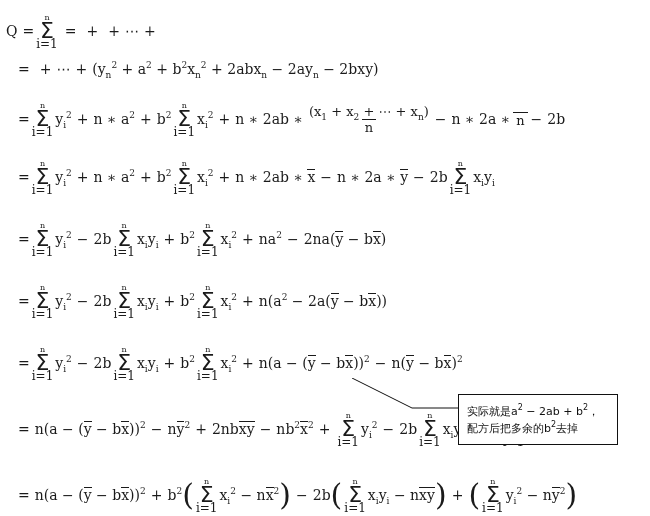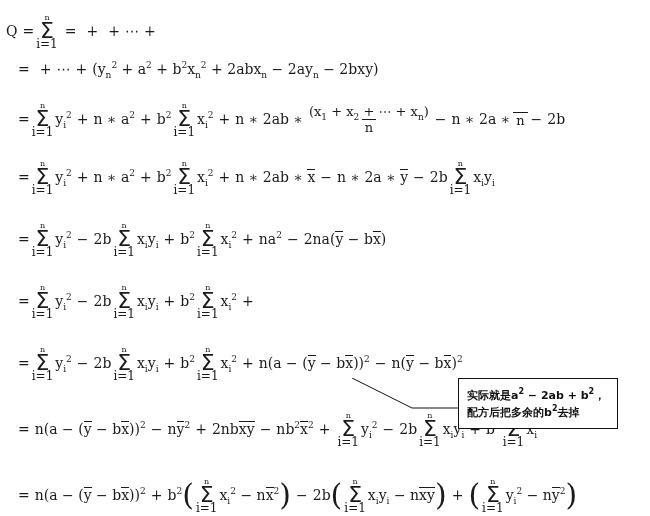--- a/index.html
+++ b/index.html
@@ -93,31 +93,30 @@
     display: inline-block;
     border-top: 1px solid #1a1a1a;
     padding-top: 0px;
     line-height: 1.05;
   }
 
   
   #callout {
     position: absolute;
     left: 458px;
-    top: 378px;
+    top: 394px;
     width: 160px;
     box-sizing: border-box;
     border: 1px solid #111111;
     background: #ffffff;
     padding: 7px 8px;
     font-family: "DejaVu Sans", "Liberation Sans", sans-serif;
     font-size: 11px;
     line-height: 1.45;
     color: #111111;
-    font-weight: bold;
   }
   #callout sup { font-size: 8px; }
   #leader {
     position: absolute;
     left: 352px;
     top: 378px;
     width: 112px;
     height: 38px;
     pointer-events: none;
   }
@@ -321,20 +320,21 @@
       <span class="tok">b<sup class="ex">2</sup></span>
       <span class="sum">
           <span class="top">n</span>
           <span class="big">Σ</span>
           <span class="bot">i=1</span>
         </span>
       <span class="tok">x<sub class="ix">i</sub><sup class="ex">2</sup></span>
       <span class="sp4"></span>
         <span class="tok">+</span>
         <span class="sp4"></span>
+      <span class="tok">n(a<sup class="ex">2</sup>&nbsp;−&nbsp;2a(<span class="ovl">y</span>&nbsp;−&nbsp;b<span class="ovl">x</span>))</span>
     </span>
   </div>
 
   <div class="line" style="left:18px; top:346px;">
     <span class="mathrow">
       <span class="tok">=</span>
       <span class="sum">
           <span class="top">n</span>
           <span class="big">Σ</span>
           <span class="bot">i=1</span>

